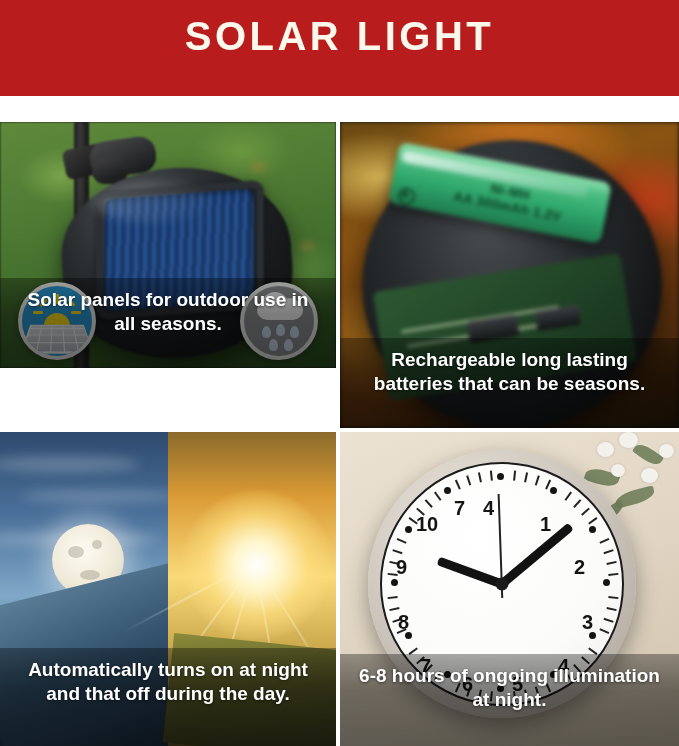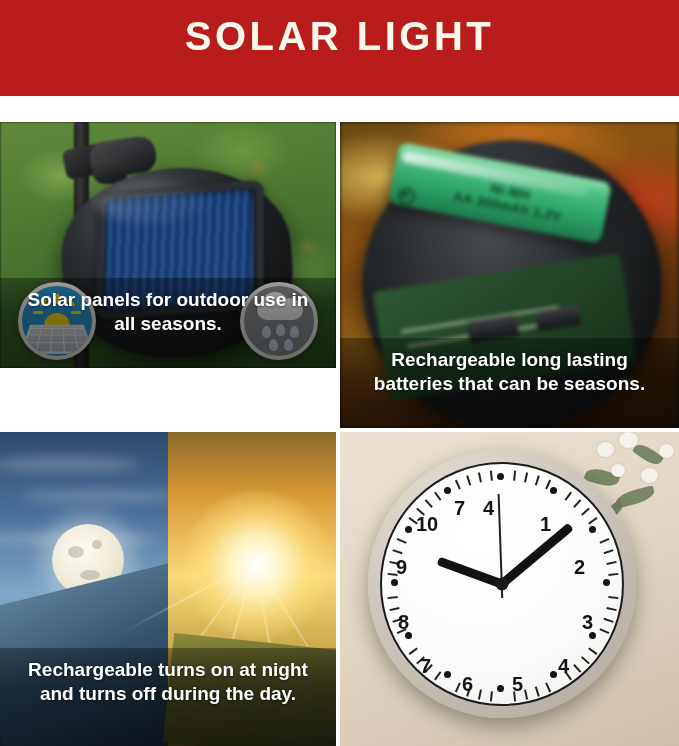--- a/index.html
+++ b/index.html
@@ -249,21 +249,21 @@
           <div class="ray" style="transform:rotate(16deg);"></div>
           <div class="ray" style="transform:rotate(-10deg);"></div>
           <div class="ray" style="transform:rotate(36deg);"></div>
           <div class="ray" style="transform:rotate(-32deg);"></div>
           <div class="ray" style="transform:rotate(62deg);"></div>
           <div class="sunburst"></div>
           <div class="day-hill"></div>
         </div>
       </div>
 
-      <div class="caption cap3">Rechargeable turns on at night and turns off during the day.</div>
+      <div class="caption cap3">Automatically turns on at night and that off during the day.</div>
     </div>
 
     <div class="panel p4">
       <div class="photo wall">
         <div class="flowers">
           <div class="leaf" style="left:10px;top:42px;width:34px;height:15px;transform:rotate(18deg);"></div>
           <div class="leaf" style="left:40px;top:62px;width:40px;height:14px;transform:rotate(-14deg);"></div>
           <div class="leaf" style="left:58px;top:20px;width:30px;height:13px;transform:rotate(36deg);"></div>
           <div class="leaf" style="left:24px;top:78px;width:26px;height:11px;transform:rotate(-34deg);"></div>
           <div class="petal" style="left:22px;top:14px;width:17px;height:15px;"></div>
@@ -350,16 +350,17 @@
           <div class="num" style="left:34px;top:44px;">10</div>
           <div class="num" style="left:72px;top:28px;">7</div>
 
           <div class="hand-s"></div>
           <div class="hand-h"></div>
           <div class="hand-m"></div>
           <div class="hub"></div>
         </div>
       </div>
 
+      <div class="caption cap4">6-8 hours of ongoing illumination at night.</div>
     </div>
 
   </div>
 </div>
 
 </body></html>

